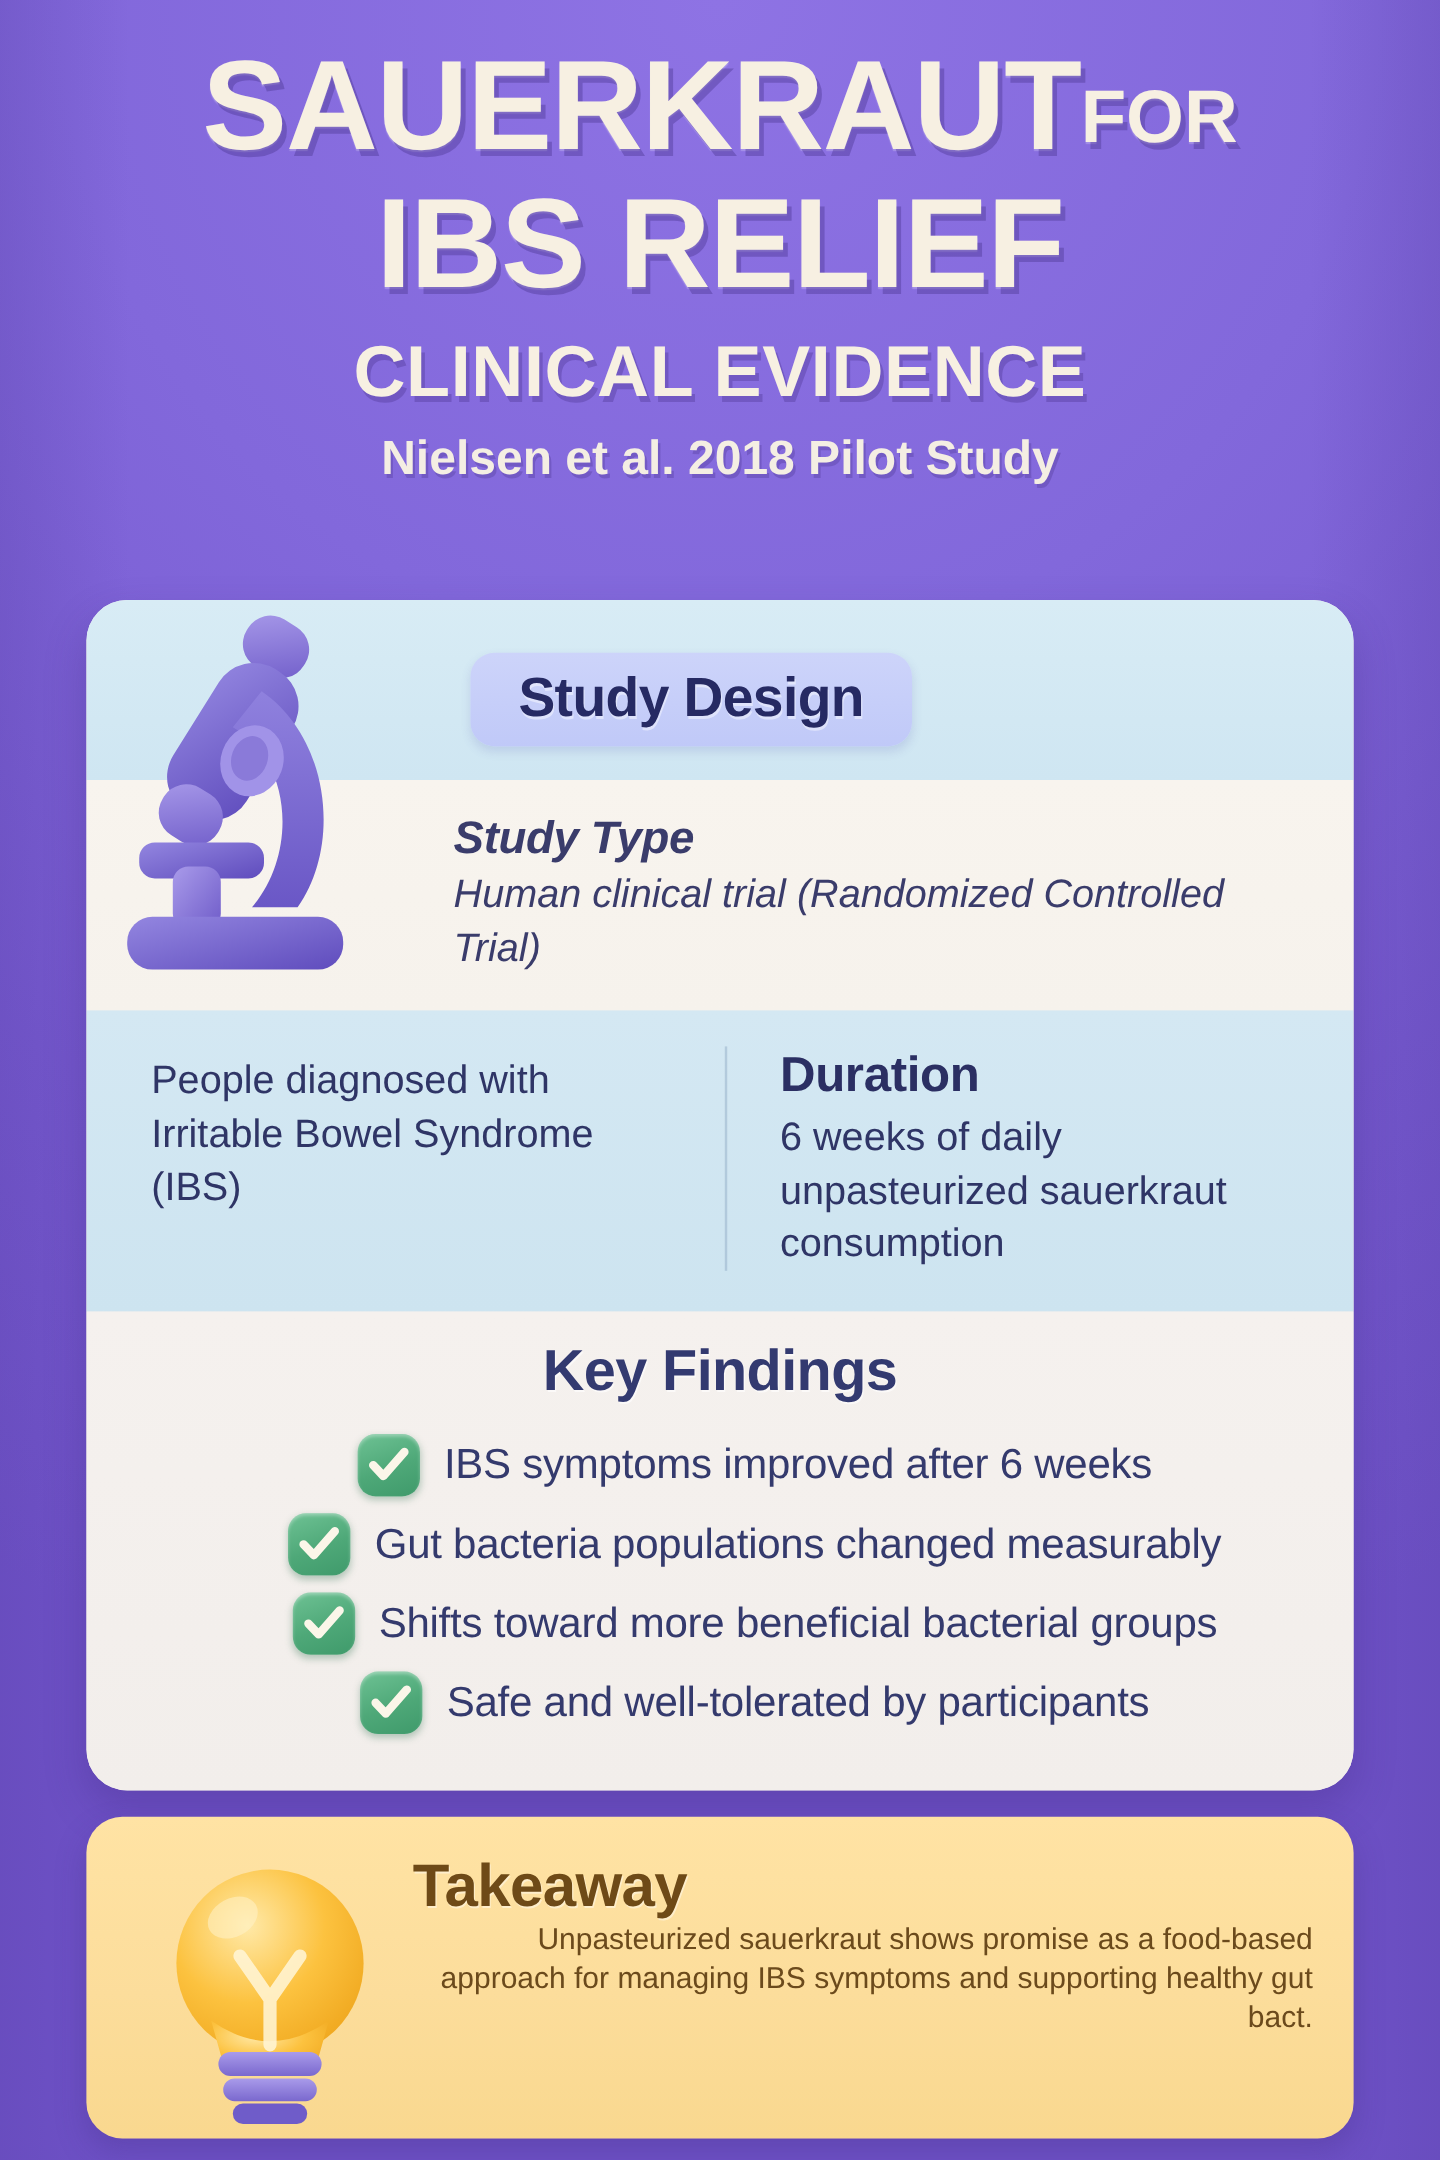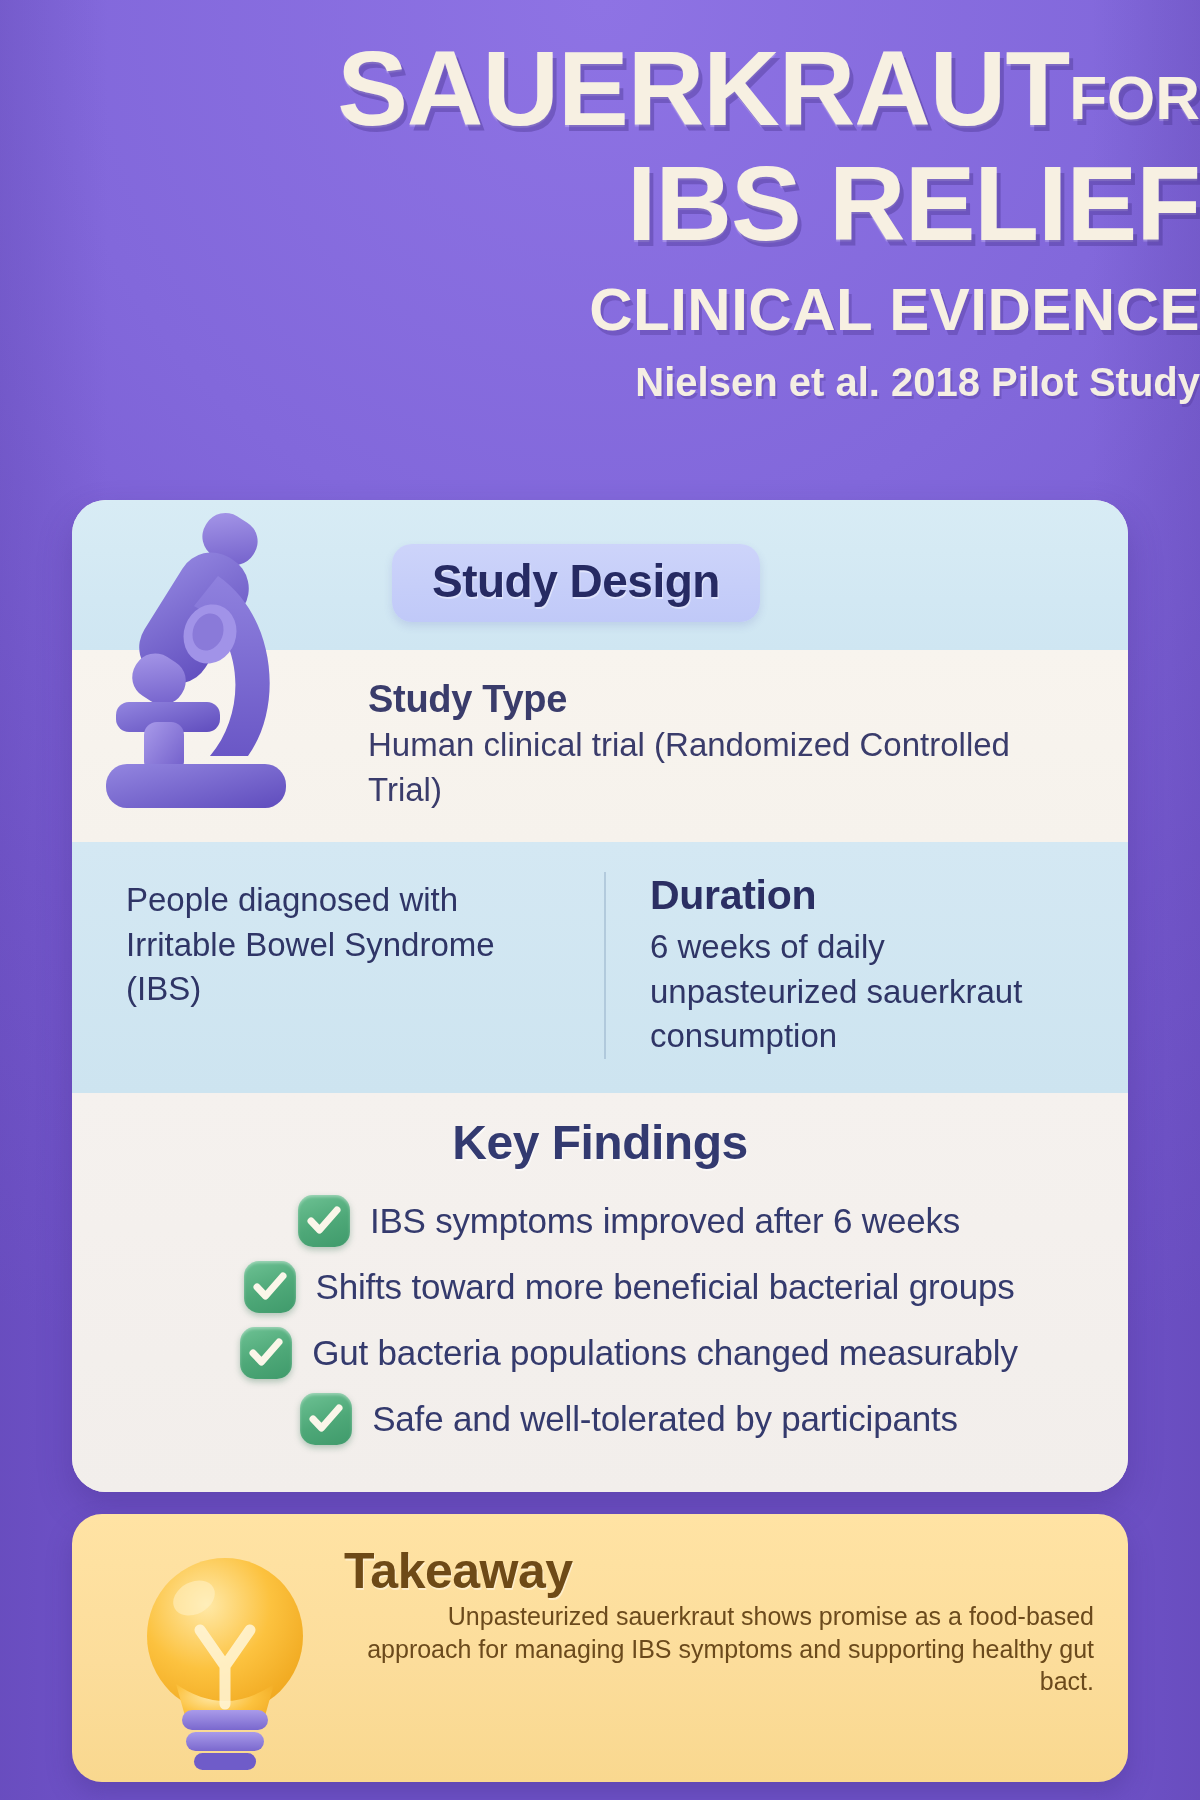--- a/index.html
+++ b/index.html
@@ -19,21 +19,21 @@
   }
   
   #page::before{
     content:"";
     position:absolute; inset:0;
     background:linear-gradient(90deg, rgba(90,66,170,.30) 0%, rgba(90,66,170,0) 9%, rgba(90,66,170,0) 91%, rgba(90,66,170,.30) 100%);
     pointer-events:none;
   }
 
   
-  .header { position:absolute; left:0; right:0; top:34px; text-align:right; z-index:3;}
+  .header { position:absolute; left:0; right:0; top:34px; text-align:center; z-index:3;}
   .t-line1 {
     font-size:106px; font-weight:800; letter-spacing:-1px;
     color:#f7f0e2; line-height:1.02;
     text-shadow:4px 6px 0 rgba(72,50,140,.38), 0 2px 1px rgba(255,255,255,.25);
     white-space:nowrap;
   }
   .t-line1 .small { font-size:62px; letter-spacing:0px; vertical-align:6px; }
   .t-line2 {
     font-size:106px; font-weight:800; letter-spacing:-1px;
     color:#f7f0e2; line-height:1.08; margin-top:4px;
@@ -77,22 +77,23 @@
     text-shadow:1px 2px 0 rgba(255,255,255,.45);
     letter-spacing:-.5px;
   }
 
   
   .scope{ position:absolute; left:26px; top:6px; width:230px; height:330px; z-index:4;}
 
   
   .band-type{
     background:linear-gradient(180deg,#f8f4ee 0%,#f6f2ec 100%);
-    padding:28px 0 30px 0;
+    padding:28px 0 30px 10px;
     min-height:180px;
+    font-style:italic;
   }
   .band-type .inner{ margin-left:296px; padding-right:40px; }
   .lbl{ font-size:38px; font-weight:700; color:#3a3c6b; letter-spacing:-.3px;}
   .val{ font-size:33px; font-weight:400; color:#3a3c6b; line-height:1.35; margin-top:2px;}
 
   
   .band-two{
     background:linear-gradient(180deg,#d4e8f3 0%,#cde4f0 100%);
     display:flex; padding:30px 0 34px 0;
   }
@@ -227,29 +228,29 @@
               </svg>
             </div>
             <div class="find-text">IBS symptoms improved after 6 weeks</div>
           </div>
           <div class="find-row">
             <div class="check">
               <svg width="34" height="32" viewBox="0 0 34 32">
                 <path d="M4 16 L12.5 25 L30 5" stroke="#fbf6e9" stroke-width="7" fill="none" stroke-linecap="round" stroke-linejoin="round"></path>
               </svg>
             </div>
+            <div class="find-text">Gut bacteria populations changed measurably</div>
+          </div>
+          <div class="find-row">
+            <div class="check">
+              <svg width="34" height="32" viewBox="0 0 34 32">
+                <path d="M4 16 L12.5 25 L30 5" stroke="#fbf6e9" stroke-width="7" fill="none" stroke-linecap="round" stroke-linejoin="round"></path>
+              </svg>
+            </div>
             <div class="find-text">Shifts toward more beneficial bacterial groups</div>
-          </div>
-          <div class="find-row">
-            <div class="check">
-              <svg width="34" height="32" viewBox="0 0 34 32">
-                <path d="M4 16 L12.5 25 L30 5" stroke="#fbf6e9" stroke-width="7" fill="none" stroke-linecap="round" stroke-linejoin="round"></path>
-              </svg>
-            </div>
-            <div class="find-text">Gut bacteria populations changed measurably</div>
           </div>
           <div class="find-row">
             <div class="check">
               <svg width="34" height="32" viewBox="0 0 34 32">
                 <path d="M4 16 L12.5 25 L30 5" stroke="#fbf6e9" stroke-width="7" fill="none" stroke-linecap="round" stroke-linejoin="round"></path>
               </svg>
             </div>
             <div class="find-text">Safe and well-tolerated by participants</div>
           </div>
         </div>

